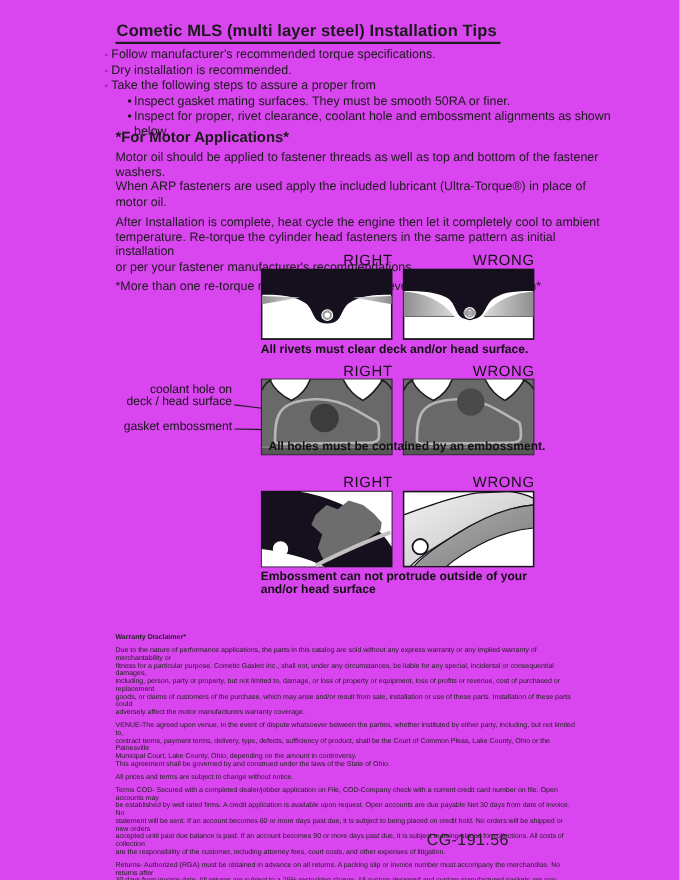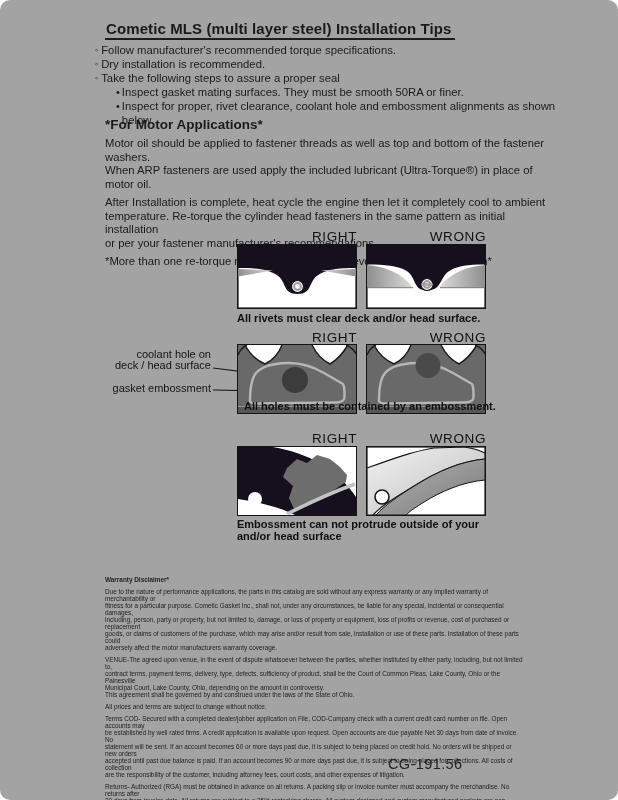--- a/index.html
+++ b/index.html
@@ -1,18 +1,18 @@
 <!DOCTYPE html>
 <html><head>
 <meta charset="utf-8">
 <style>
   html,body{margin:0;padding:0;background:#ffffff;}
   .page{
-    position:relative;width:618px;height:800px;background:#a3a3a3;overflow:hidden;
-    font-family:"Liberation Sans","DejaVu Sans",sans-serif;color:#1a1a1a;border-radius:10px;
+    position:relative;width:618px;height:800px;background:#d946ef;overflow:hidden;
+    font-family:"Liberation Sans","DejaVu Sans",sans-serif;color:#1a1a1a;
   }
   .title{
     position:absolute;left:105px;top:20px;font-size:15px;font-weight:bold;
     border-bottom:2px solid #1d1d1d;padding:0 3px 1px 1px;letter-spacing:0.1px;white-space:nowrap;
   }
   .bullets{position:absolute;left:95px;top:43px;font-size:11.3px;line-height:14px;width:470px;}
   .bullet-row{display:flex;align-items:flex-start;}
   .bullet-glyph{font-size:9px;line-height:14px;margin-right:3px;flex:0 0 auto;}
   .sub{margin-left:21px;}
   .sub .bullet-glyph{font-size:11px;margin-right:2px;}
@@ -41,21 +41,21 @@
     <div class="bullet-row">
       <span class="bullet-glyph">◦</span>
       <span>Follow manufacturer's recommended torque specifications.</span>
     </div>
     <div class="bullet-row">
       <span class="bullet-glyph">◦</span>
       <span>Dry installation is recommended.</span>
     </div>
     <div class="bullet-row">
       <span class="bullet-glyph">◦</span>
-      <span>Take the following steps to assure a proper seal</span>
+      <span>Take the following steps to assure a proper from</span>
     </div>
     <div class="bullet-row sub">
       <span class="bullet-glyph">•</span>
       <span>Inspect gasket mating surfaces.  They must be smooth 50RA or finer.</span>
     </div>
     <div class="bullet-row sub">
       <span class="bullet-glyph">•</span>
       <span>Inspect for proper, rivet clearance, coolant hole and embossment alignments as shown below.</span>
     </div>
   </div>

